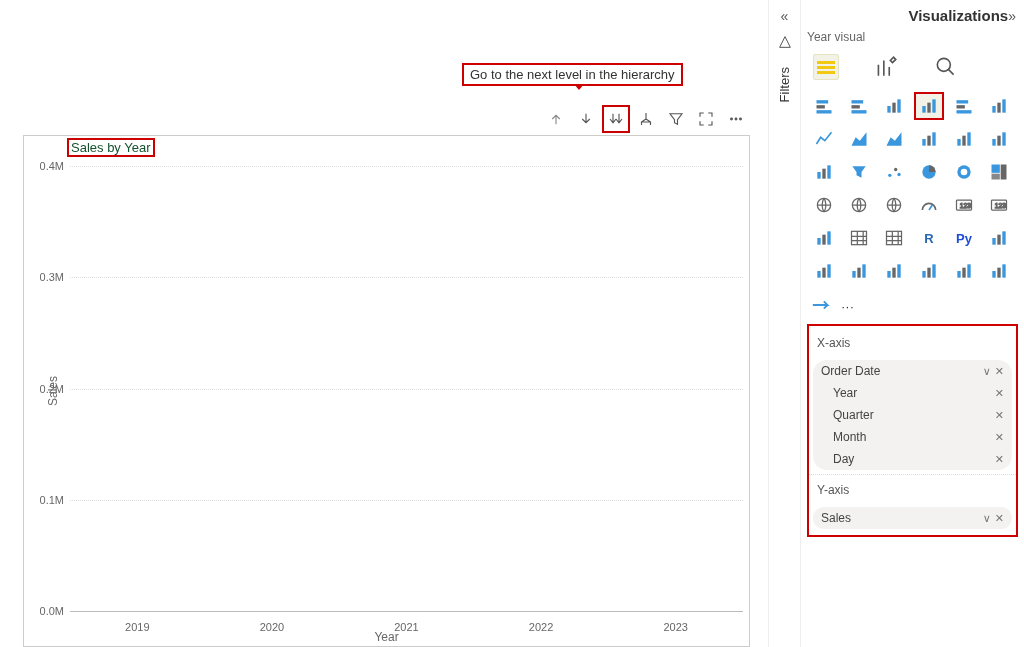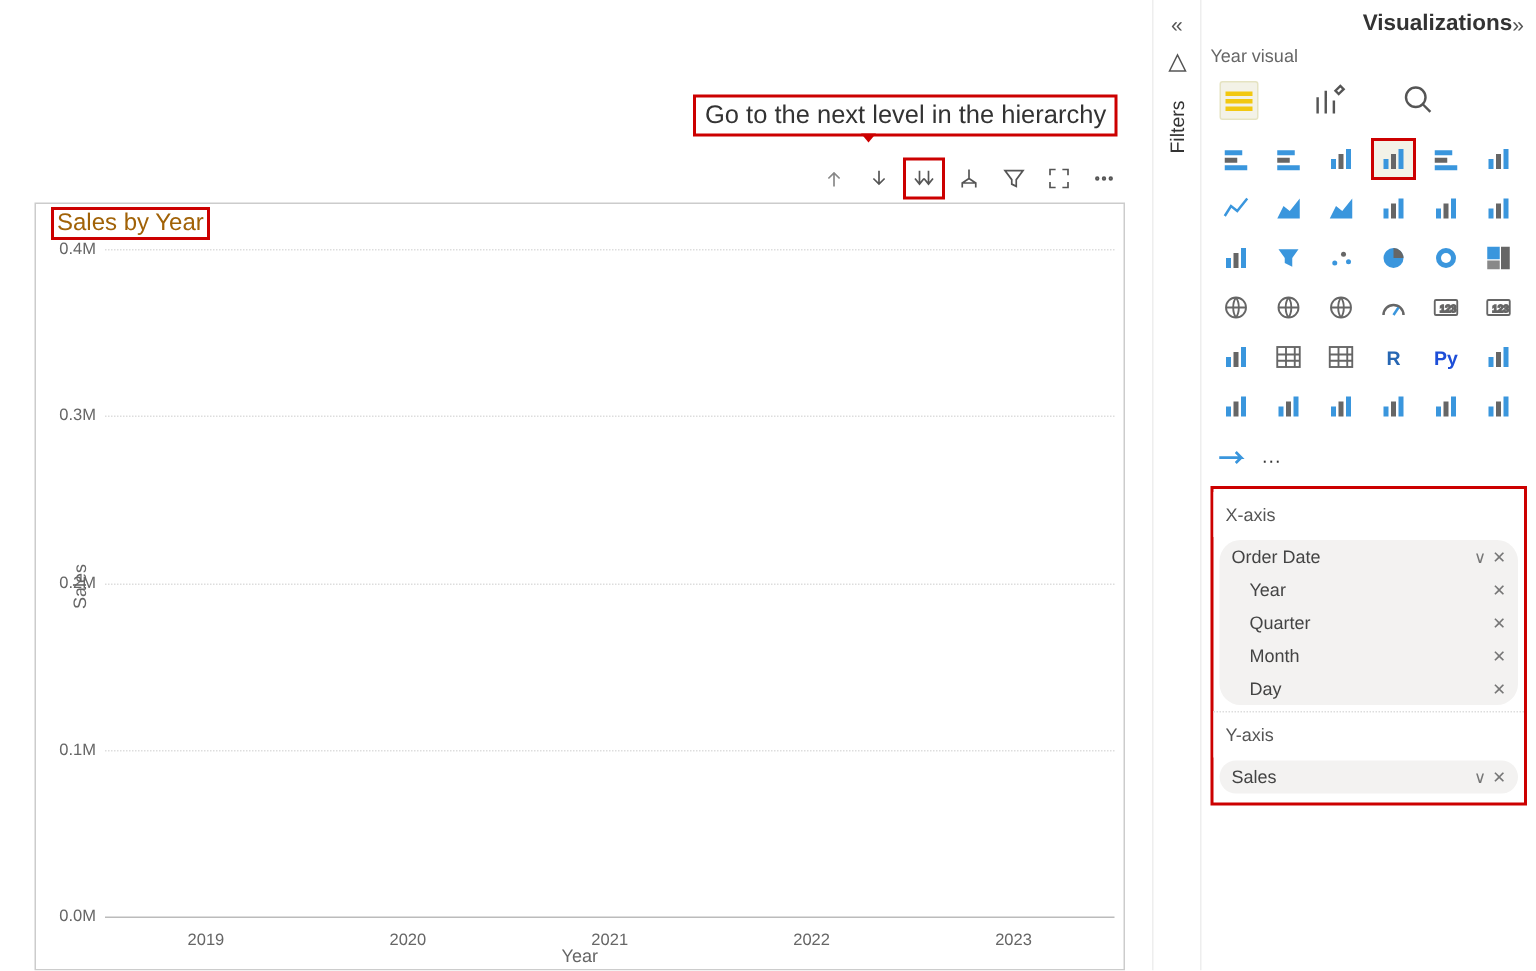--- a/index.html
+++ b/index.html
@@ -9,21 +9,21 @@
   font-size: 13px;
   color: #333;
   background: #fff;
   display: flex;
   overflow: hidden;
 }
 .canvas { flex: 1; position: relative; padding: 6px; }
 .tooltip {
   position: absolute; top: 63px; left: 462px;
   border: 2px solid #c00; padding: 2px 6px;
-  background: #fff; font-size: 17px;
+  background: #fff; font-size: 13px;
   z-index: 5;
 }
 .tooltip::after {
   content:""; position:absolute; bottom:-6px; left:110px;
   width:0;height:0;border-left:5px solid transparent;
   border-right:5px solid transparent;border-top:6px solid #c00;
 }
 .chart-toolbar {
   position: absolute; top: 105px; right: 18px;
   display: flex; gap: 2px; align-items:center;
@@ -34,23 +34,23 @@
   color:#888; cursor: default;
 }
 .tb-btn svg { width:18px; height:18px; stroke:#888; fill:none; stroke-width:1.5; }
 .tb-btn.enabled svg { stroke:#555; }
 .tb-hl { border:2px solid #c00; }
 .chart-tile {
   position:absolute; top:135px; left:23px; right:18px; bottom:0;
   border:1px solid #ccc; background:#fff; padding:6px 10px 10px 10px;
 }
 .chart-title {
-  font-size:16px; color:#a16207;
+  font-size:13px; color:#14532d;
   border:2px solid #c00; display:inline-block; padding:0 2px;
-  position:relative; top:-4px;
+  position:relative; top:-4px;margin-left:33px;
 }
 .plot {
   position:absolute; top:30px; left:46px; right:6px; bottom:35px;
 }
 .ylabel {
   position:absolute; left:14px; top:50%;
   transform: translateY(-50%) rotate(-90deg);
   font-size:12px; color:#666;
 }
 .xlabel {

